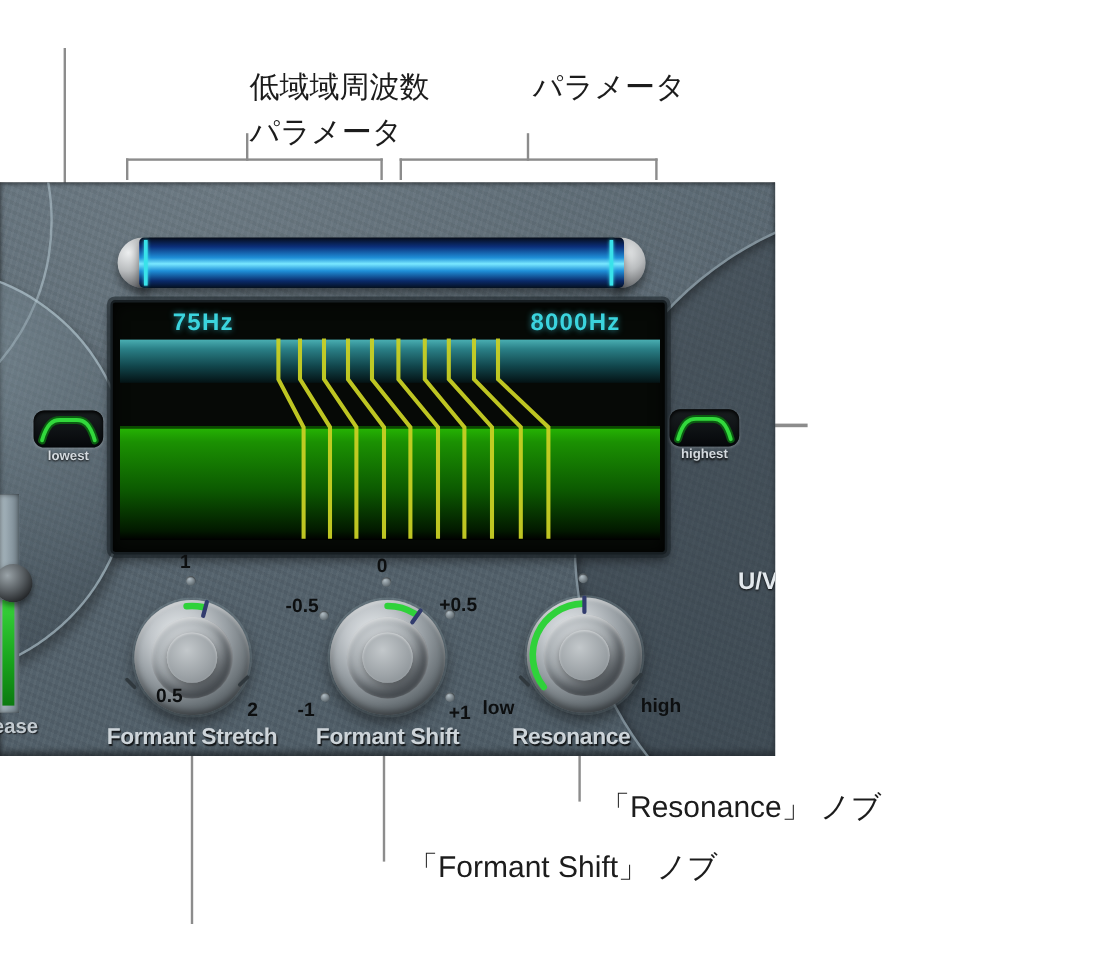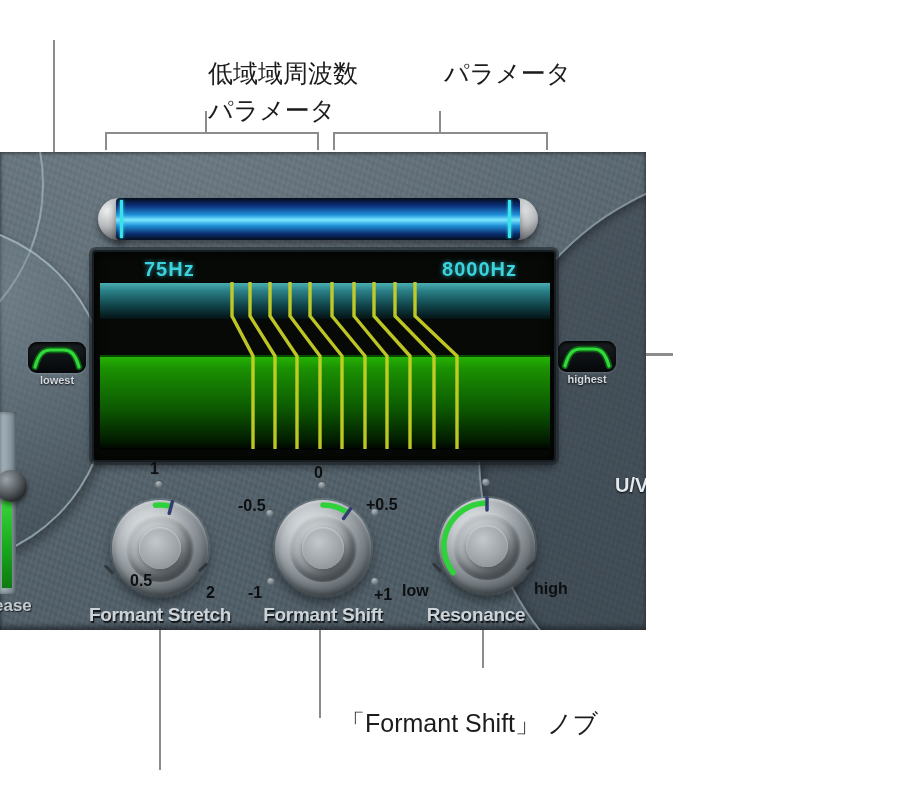--- a/index.html
+++ b/index.html
@@ -103,20 +103,21 @@
 
 <div class="wrap">
 
   <div class="ann" style="left:208px;top:55px;">
     <div>低域域周波数</div>
     <div>パラメータ</div>
   </div>
   <div class="ann" style="left:444px;top:55px;">
     <div>パラメータ</div>
   </div>
+  <div class="ann" style="left:500px;top:655px;">「Resonance」 ノブ</div>
   <div class="ann" style="left:340px;top:705px;">「Formant Shift」 ノブ</div>
 
   <div class="ann-line" style="left:53px;top:40px;width:2px;height:303px;"></div>
   <div class="ann-line" style="left:105px;top:132px;width:214px;height:2px;"></div>
   <div class="ann-line" style="left:105px;top:132px;width:2px;height:18px;"></div>
   <div class="ann-line" style="left:317px;top:132px;width:2px;height:18px;"></div>
   <div class="ann-line" style="left:205px;top:111px;width:2px;height:23px;"></div>
   <div class="ann-line" style="left:333px;top:132px;width:215px;height:2px;"></div>
   <div class="ann-line" style="left:333px;top:132px;width:2px;height:18px;"></div>
   <div class="ann-line" style="left:546px;top:132px;width:2px;height:18px;"></div>

